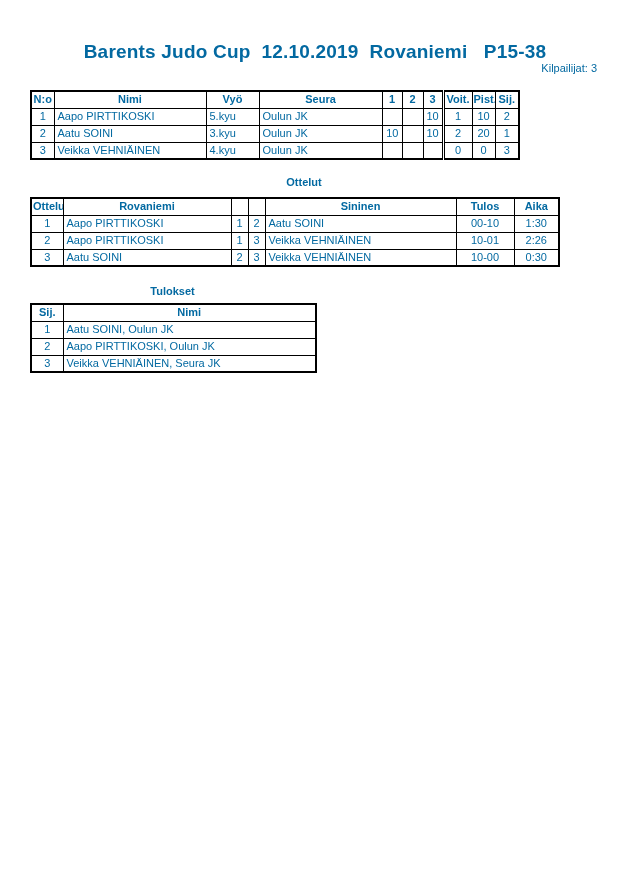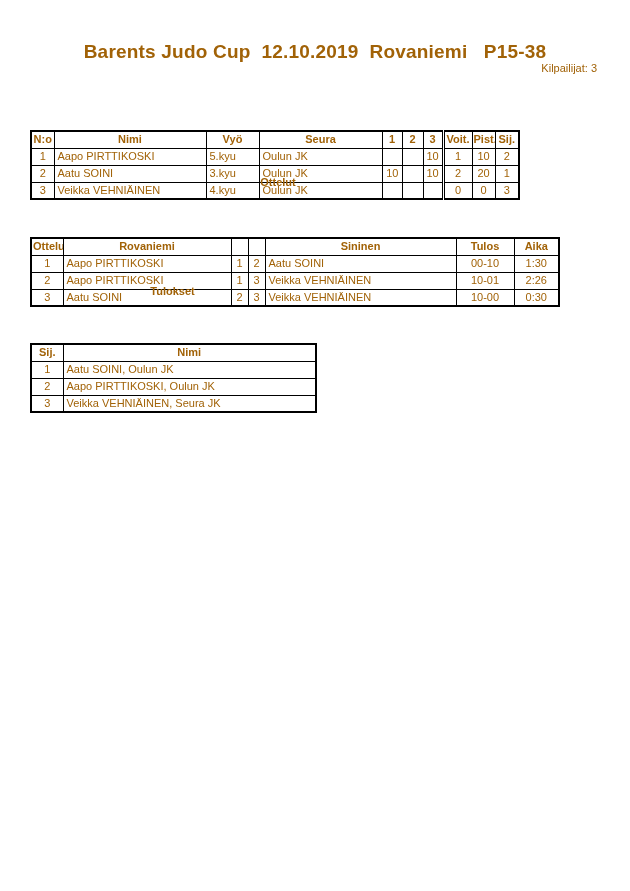--- a/index.html
+++ b/index.html
@@ -6,55 +6,54 @@
     margin: 0;
     padding: 0;
     background: #ffffff;
   }
   .page {
     position: relative;
     width: 630px;
     height: 891px;
     background: #ffffff;
     font-family: "Liberation Sans", sans-serif;
-    color: #a16207;
+    color: #0369a1;
     overflow: hidden;
   }
   .doc-title {
     position: absolute;
     top: 41px;
     left: 0;
     width: 100%;
     text-align: center;
     font-size: 19px;
     font-weight: bold;
     white-space: pre;
     letter-spacing: 0.2px;
   }
   .section-title {
     position: absolute;
     text-align: center;
     font-weight: bold;
     font-size: 11px;
   }
   .kilpailijat-title { top: 66px; left: 30px; width: 414px; }
-  .ottelut-title    { top: 176px; left: 14px; width: 528px; }
+  .ottelut-title    { top: 176px; left: 40px; width: 528px; }
   .tulokset-title   { top: 285px; left: 30px; width: 285px; }
   .count-label {
     position: absolute;
     top: 62px;
     right: 33px;
     font-size: 11px;
   }
   table.tbl {
     position: absolute;
     border-collapse: collapse;
     table-layout: fixed;
     border: 2px solid #000;
-    margin-top: 40px;
   }
   .t1 { top: 90px;  left: 30px; width: 488px; }
   .t2 { top: 197px; left: 30px; width: 528px; }
   .t3 { top: 303px; left: 30px; width: 285px; }
   table.tbl th, table.tbl td {
     border: 1px solid #000;
     font-size: 11px;
     height: 17px;
     line-height: 15px;
     padding: 0 3px;

